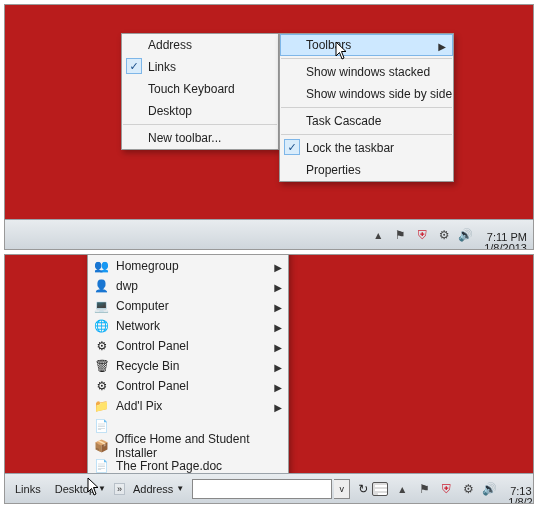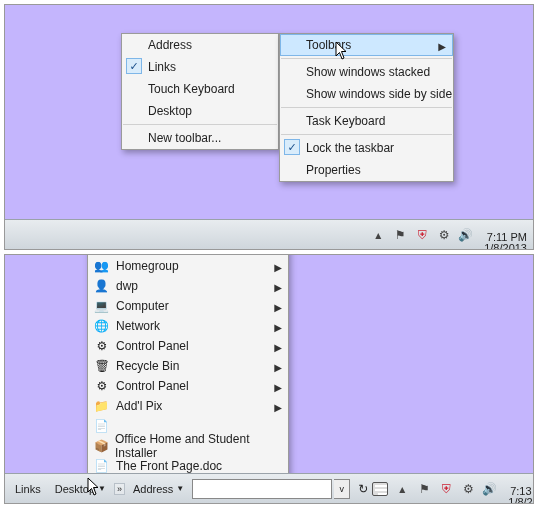--- a/index.html
+++ b/index.html
@@ -1,17 +1,17 @@
 <!DOCTYPE html>
 <html><head>
 <meta charset="utf-8">
 <style>
 * { box-sizing: border-box; margin: 0; padding: 0; font-family: "Segoe UI", Tahoma, sans-serif; }
 body { background: #fff; width: 538px; }
-.panel { position: relative; background: #c4b5fd; overflow: hidden; border: 1px solid #999; margin: 4px; }
+.panel { position: relative; background: #b91c1c; overflow: hidden; border: 1px solid #999; margin: 4px; }
 .panel-top { height: 246px; }
 .panel-bot { height: 250px; }
 
 .taskbar { position: absolute; left: 0; right: 0; bottom: 0; height: 30px;
   background: linear-gradient(#e8ecef,#cfd6dc); border-top: 1px solid #9aa2a9;
   display: flex; align-items: center; font-size: 11px; color: #222; }
 
 .tb-left { display: flex; align-items: center; gap: 2px; padding-left: 4px; }
 .tb-spacer { flex: 1; }
 .tb-right { display: flex; align-items: center; gap: 6px; padding-right: 6px; }
@@ -82,21 +82,21 @@
     </div>
     <div class="menu-sep"></div>
     <div class="menu-row">
         <span>Show windows stacked</span>
       </div>
     <div class="menu-row">
         <span>Show windows side by side</span>
       </div>
     <div class="menu-sep"></div>
     <div class="menu-row">
-        <span>Task Keyboard</span>
+        <span>Task Cascade</span>
       </div>
     <div class="menu-sep"></div>
     <div class="menu-row">
       <span class="menu-check">✓</span>
       <span>Lock the taskbar</span>
     </div>
     <div class="menu-row">
         <span>Properties</span>
       </div>
   </div>

